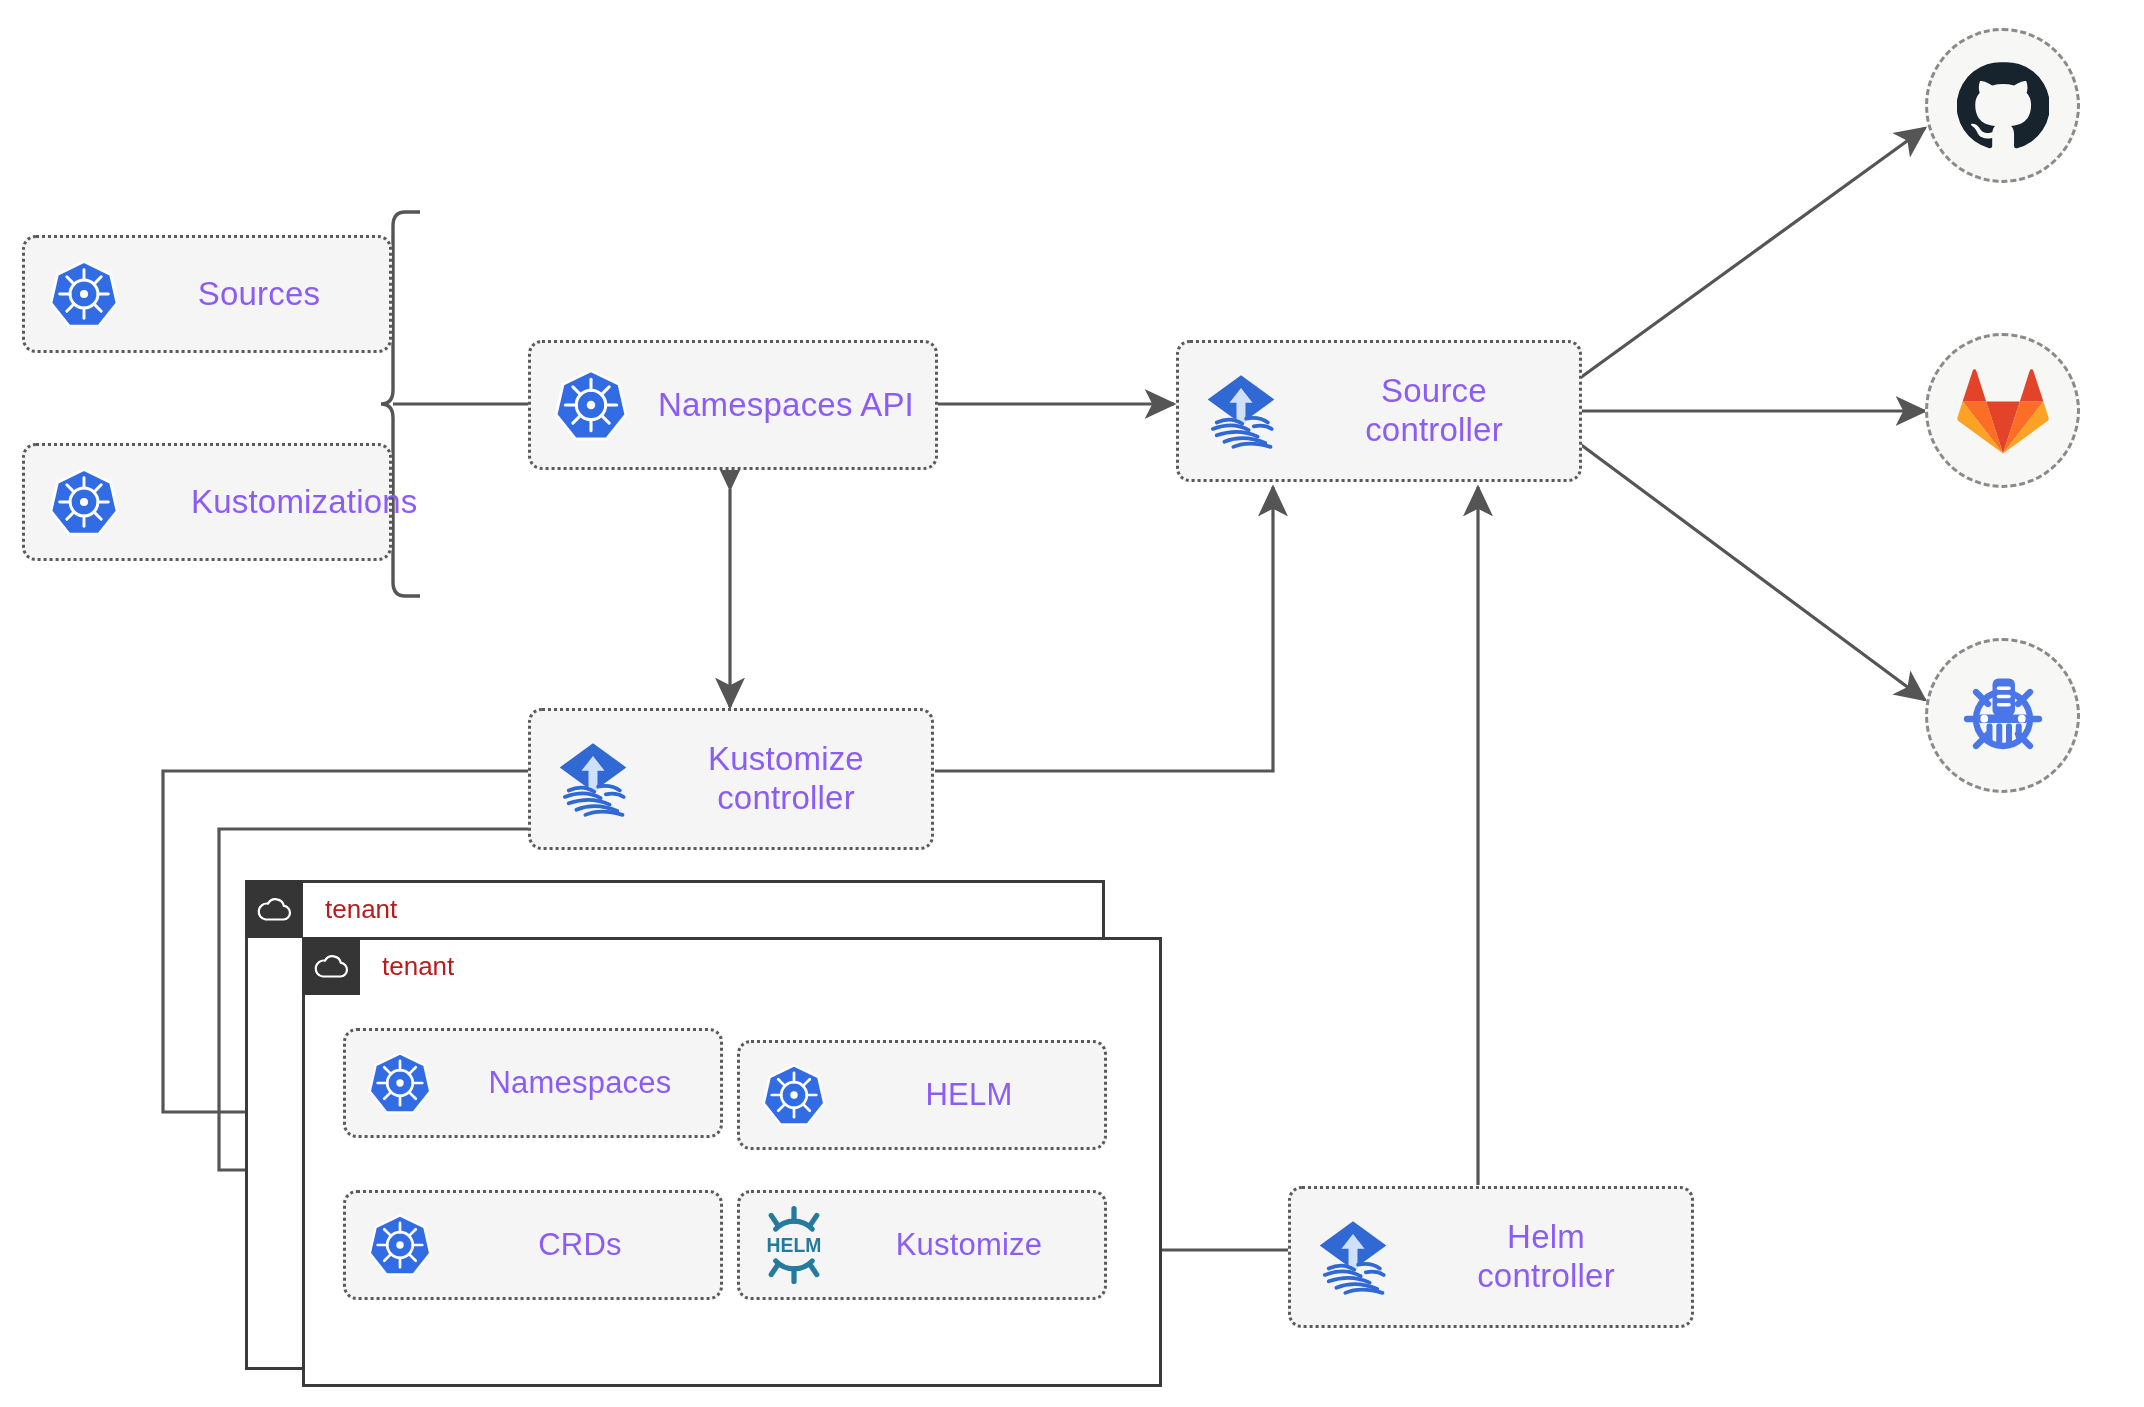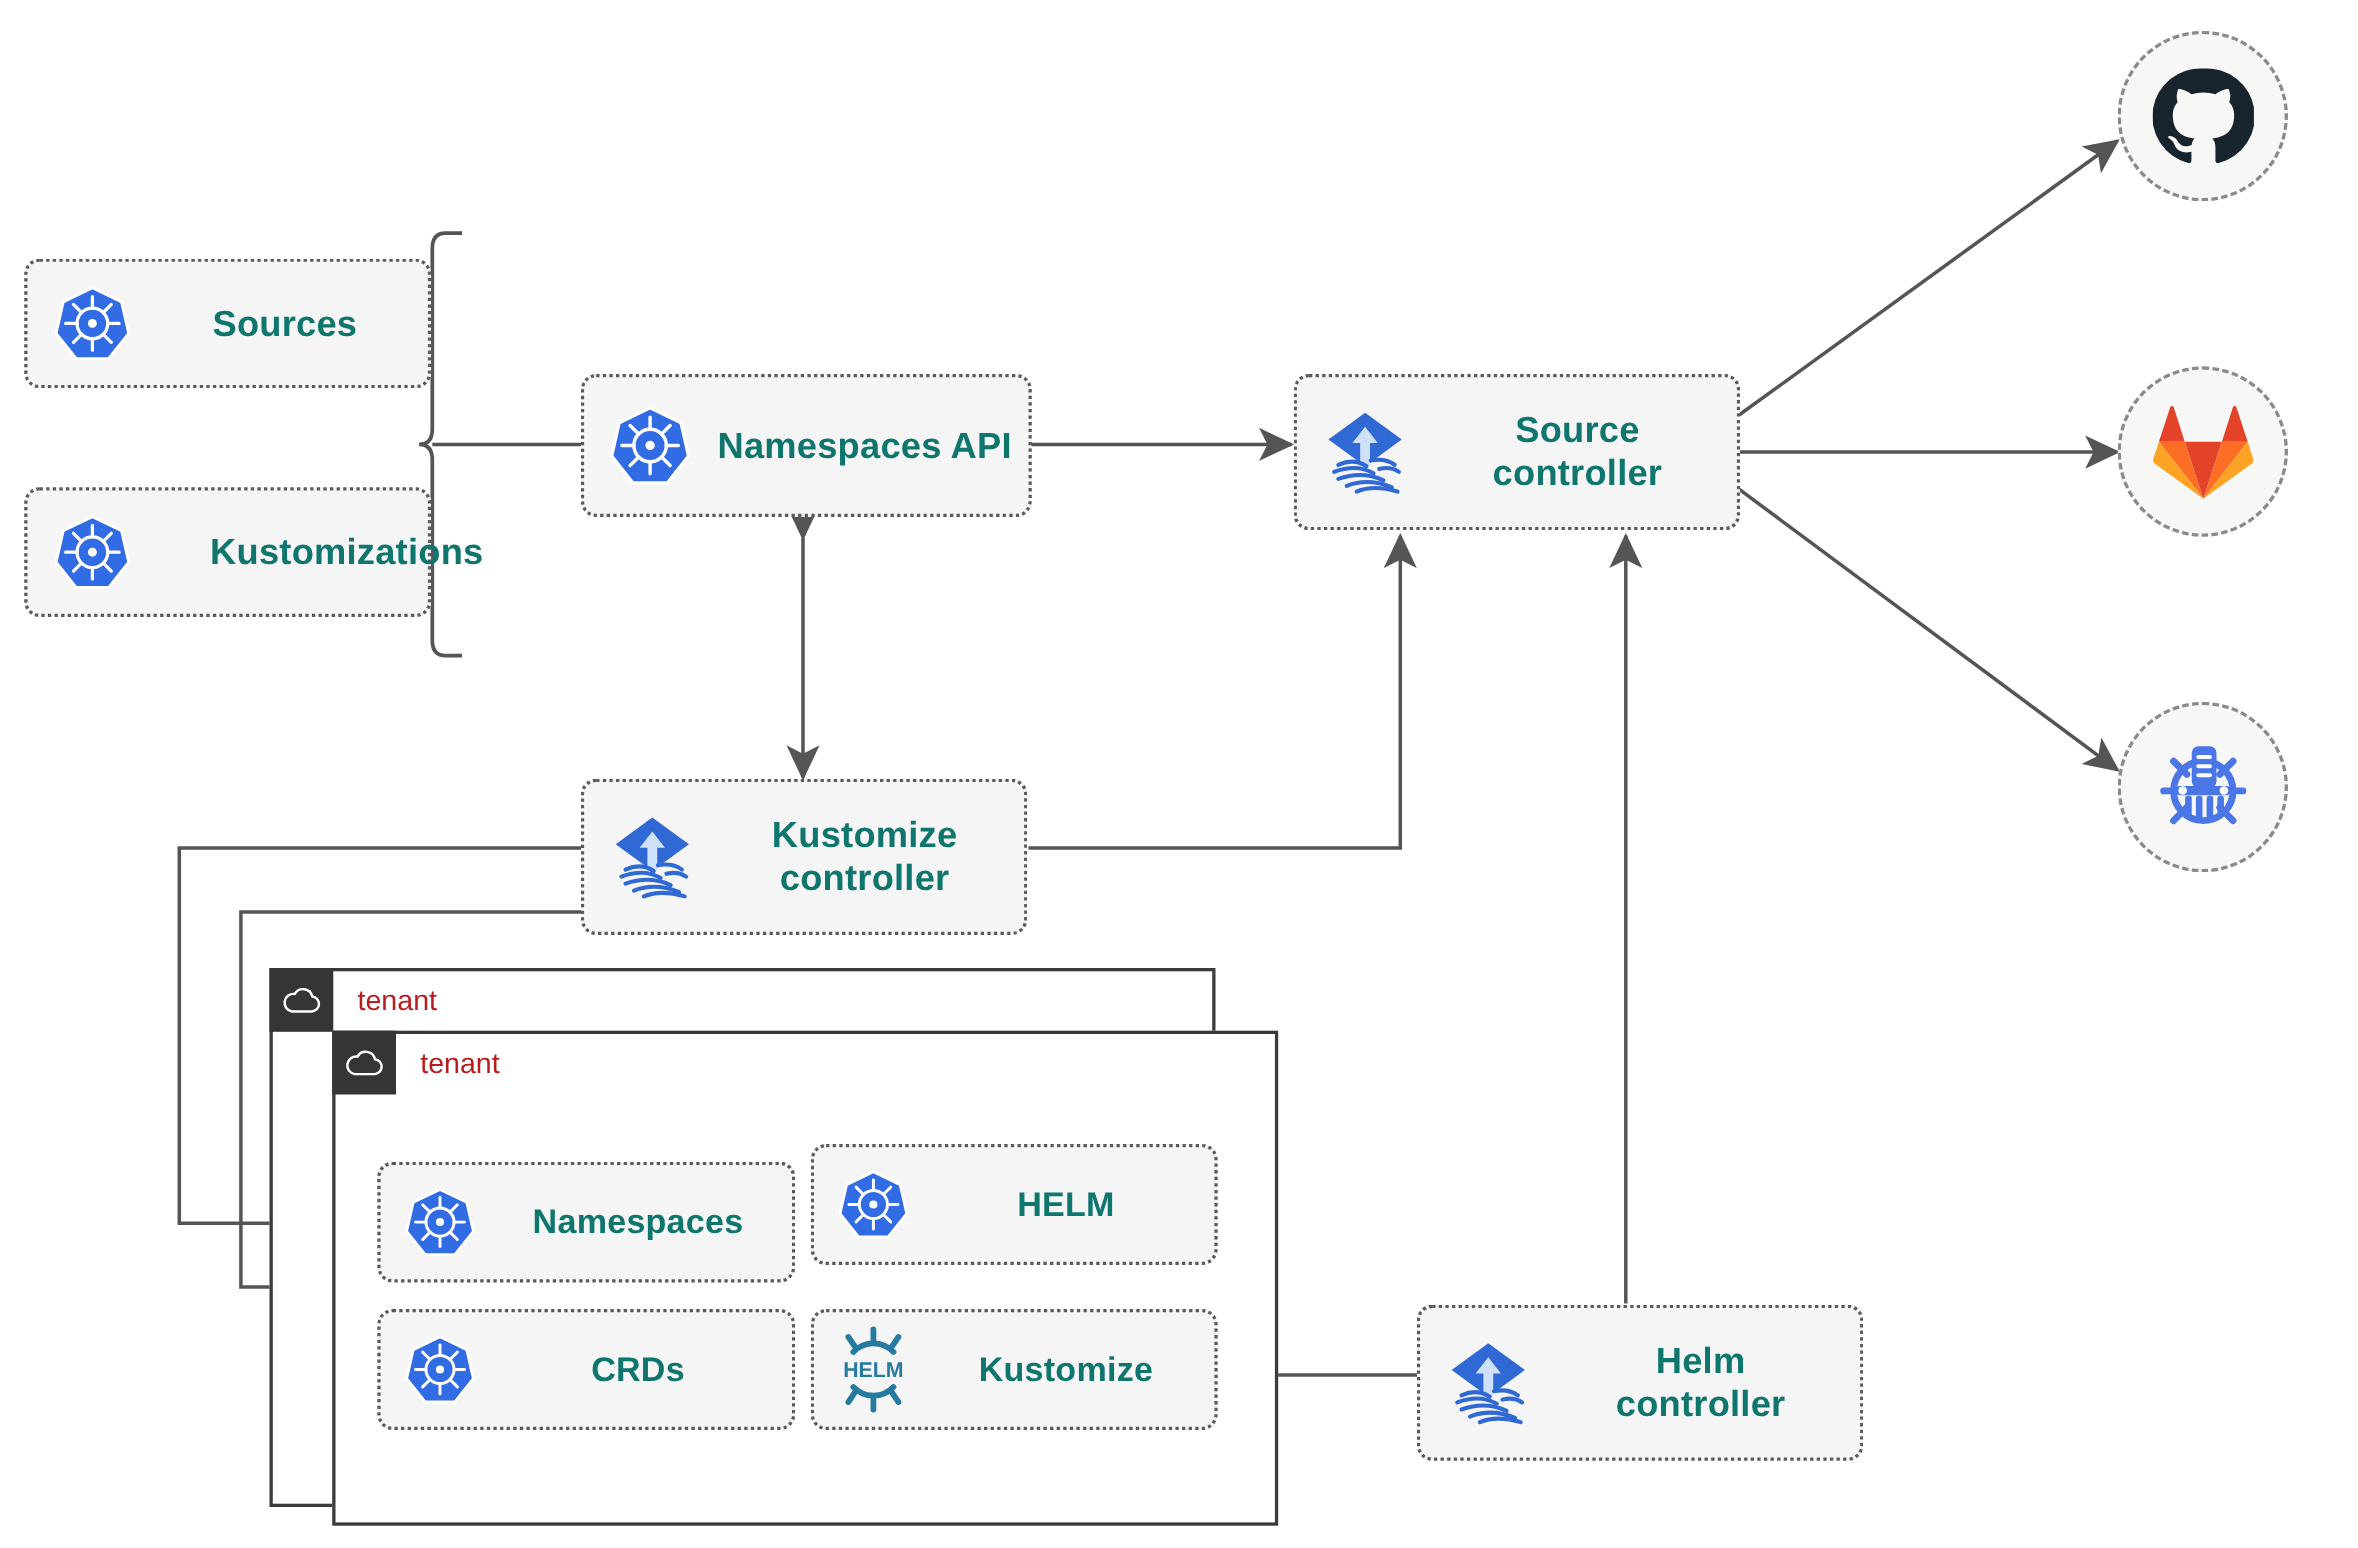--- a/index.html
+++ b/index.html
@@ -13,23 +13,23 @@
   .node{
     position:absolute;
     background:#f5f5f5;
     border:3px dotted #5a5a5a;
     border-radius:14px;
     display:flex;align-items:center;
     box-sizing:border-box;
   }
   .node .ico{flex:0 0 auto;display:flex;align-items:center;justify-content:center;}
   .node .lbl{
-    flex:1 1 auto;text-align:center;color:#0f766e;
+    flex:1 1 auto;text-align:center;color:#8b5cf6;
     font-size:33px;line-height:1.18;letter-spacing:.2px;
-    padding-right:14px;white-space:pre-line;font-weight:bold;
+    padding-right:14px;white-space:pre-line;
   }
   .node.small .lbl{font-size:31px;}
 
   
   .provider{
     position:absolute;width:155px;height:155px;border-radius:50%;
     background:#f7f7f5;border:3px dashed #8a8a8a;
     display:flex;align-items:center;justify-content:center;box-sizing:border-box;
   }
 
@@ -275,21 +275,21 @@
   <div class="tenant" style="left:302px;top:937px;width:860px;height:450px;background:#ffffff;">
     <div class="hdr">
       <div class="sq">
         <svg width="36" height="26" viewBox="0 0 36 26">
           <path d="M9.5 23.5h18a6.8 6.8 0 0 0 .4-13.55A8.6 8.6 0 0 0 12 7.6 6.4 6.4 0 0 0 9.5 23.5z" fill="none" stroke="#ffffff" stroke-width="2.2" stroke-linejoin="round"></path>
         </svg>
       </div>
       <div class="tname">tenant</div>
     </div>
 
-    <div class="node small" style="left:38px;top:116px;width:380px;height:110px;">
+    <div class="node small" style="left:38px;top:88px;width:380px;height:110px;">
       <div class="ico" style="width:108px;">
         <svg width="66" height="66" viewBox="0 0 64 64">
           <path d="M32 3.2 L55.6 14.6 L61.4 40.1 L45.1 60.6 L18.9 60.6 L2.6 40.1 L8.4 14.6 Z" fill="#326ce5" stroke="#ffffff" stroke-width="2.4"></path>
           <g stroke="#ffffff" stroke-width="2.6" fill="none" stroke-linecap="round">
             <circle cx="32" cy="32" r="12.4"></circle>
             <line x1="32" y1="10.4" x2="32" y2="19.6"></line>
               <line x1="32" y1="44.4" x2="32" y2="53.6"></line>
             <line x1="10.4" y1="32" x2="19.6" y2="32"></line>
               <line x1="44.4" y1="32" x2="53.6" y2="32"></line>
             <line x1="16.7" y1="16.7" x2="23.2" y2="23.2"></line>

